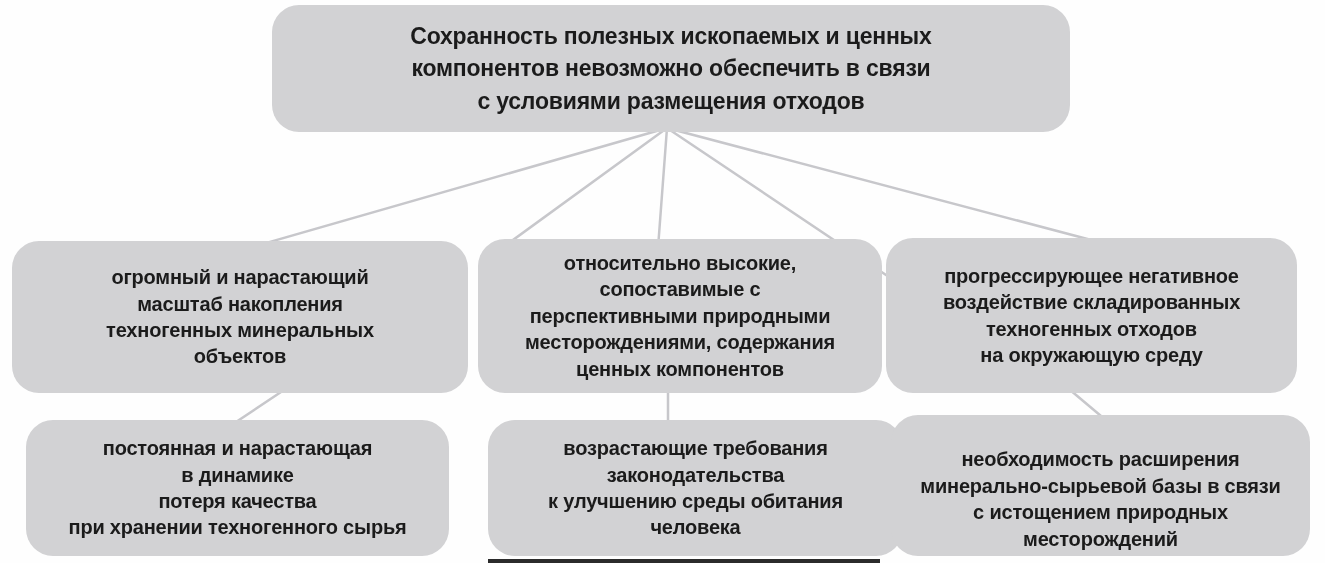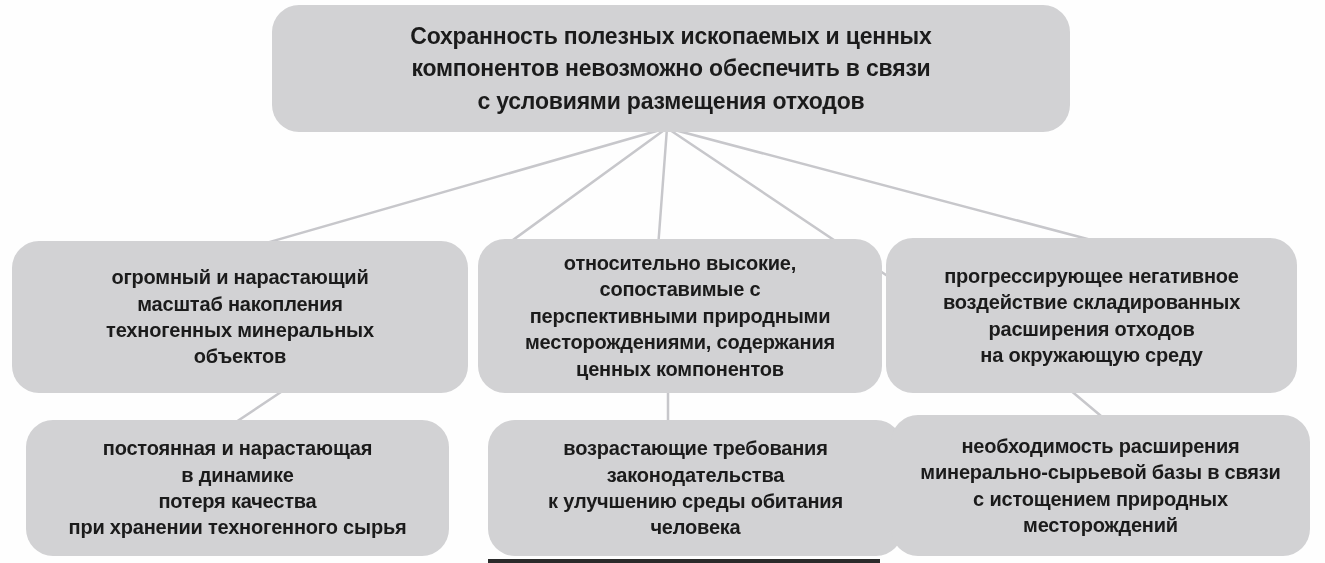--- a/index.html
+++ b/index.html
@@ -51,21 +51,21 @@
   .cause-box {
     font-size: 20px;
   }
   
   .c1 { left: 12px;  top: 241px; width: 456px; height: 152px; }
   .c2 { left: 478px; top: 239px; width: 404px; height: 154px; }
   .c3 { left: 886px; top: 238px; width: 411px; height: 155px; }
   
   .c4 { left: 26px;  top: 420px; width: 423px; height: 136px; }
   .c5 { left: 452px; top: 420px; width: 415px; height: 136px; margin-left: 36px; }
-  .c6 { left: 891px; top: 415px; width: 419px; height: 141px; }
+  .c6 { left: 891px; top: 415px; width: 419px; height: 141px; align-items: flex-end; }
   .bottom-artifact {
     position: absolute;
     left: 488px;
     top: 559px;
     width: 392px;
     height: 4px;
     background: #2b2b2b;
     z-index: 3;
   }
 </style>
@@ -106,21 +106,21 @@
     <span>относительно высокие,
 сопоставимые с
 перспективными природными
 месторождениями, содержания
 ценных компонентов</span>
   </div>
 
   <div class="box cause-box c3">
     <span>прогрессирующее негативное
 воздействие складированных
-расширения отходов
+техногенных отходов
 на окружающую среду</span>
   </div>
 
   <div class="box cause-box c4">
     <span>постоянная и нарастающая
 в динамике
 потеря качества
 при хранении техногенного сырья</span>
   </div>
 

